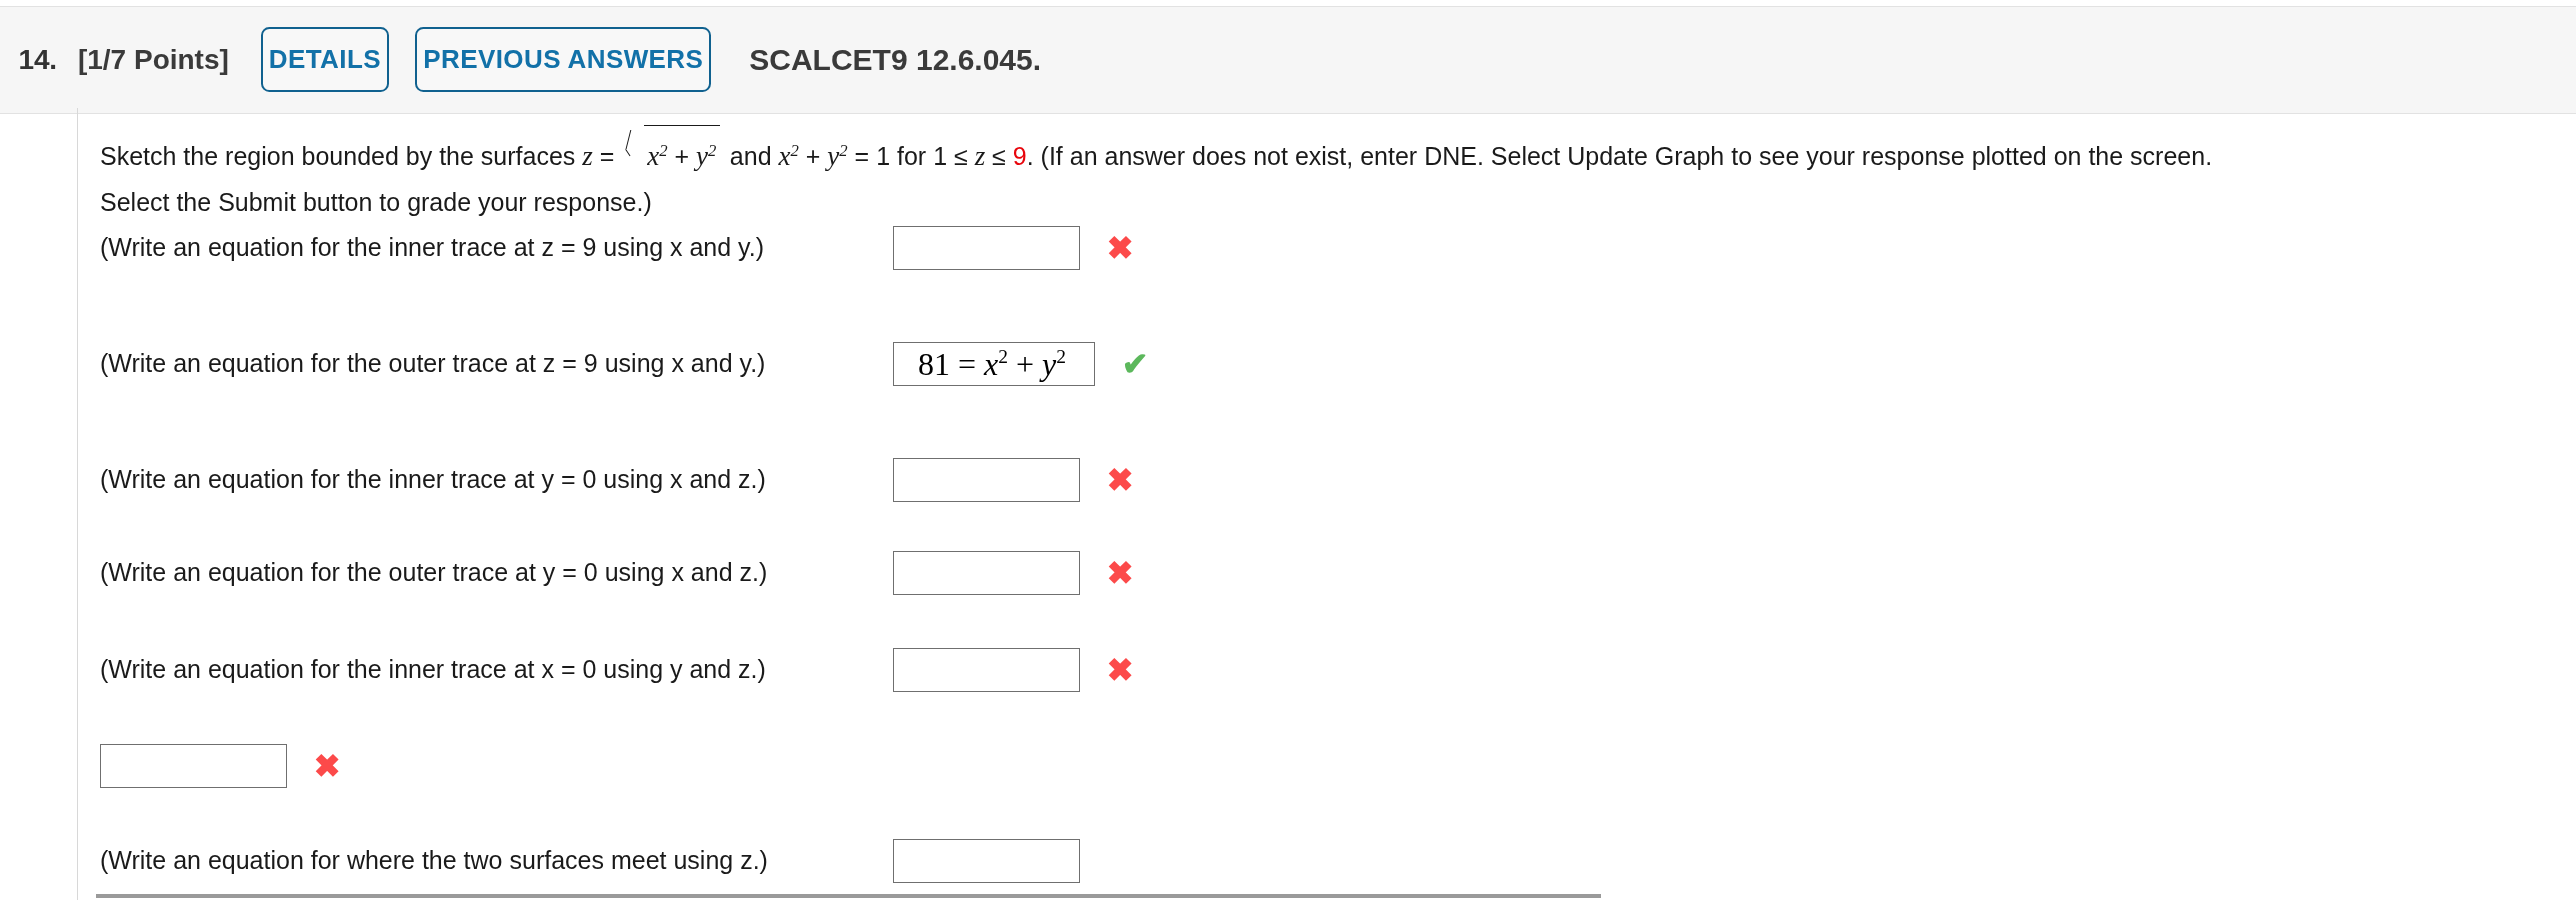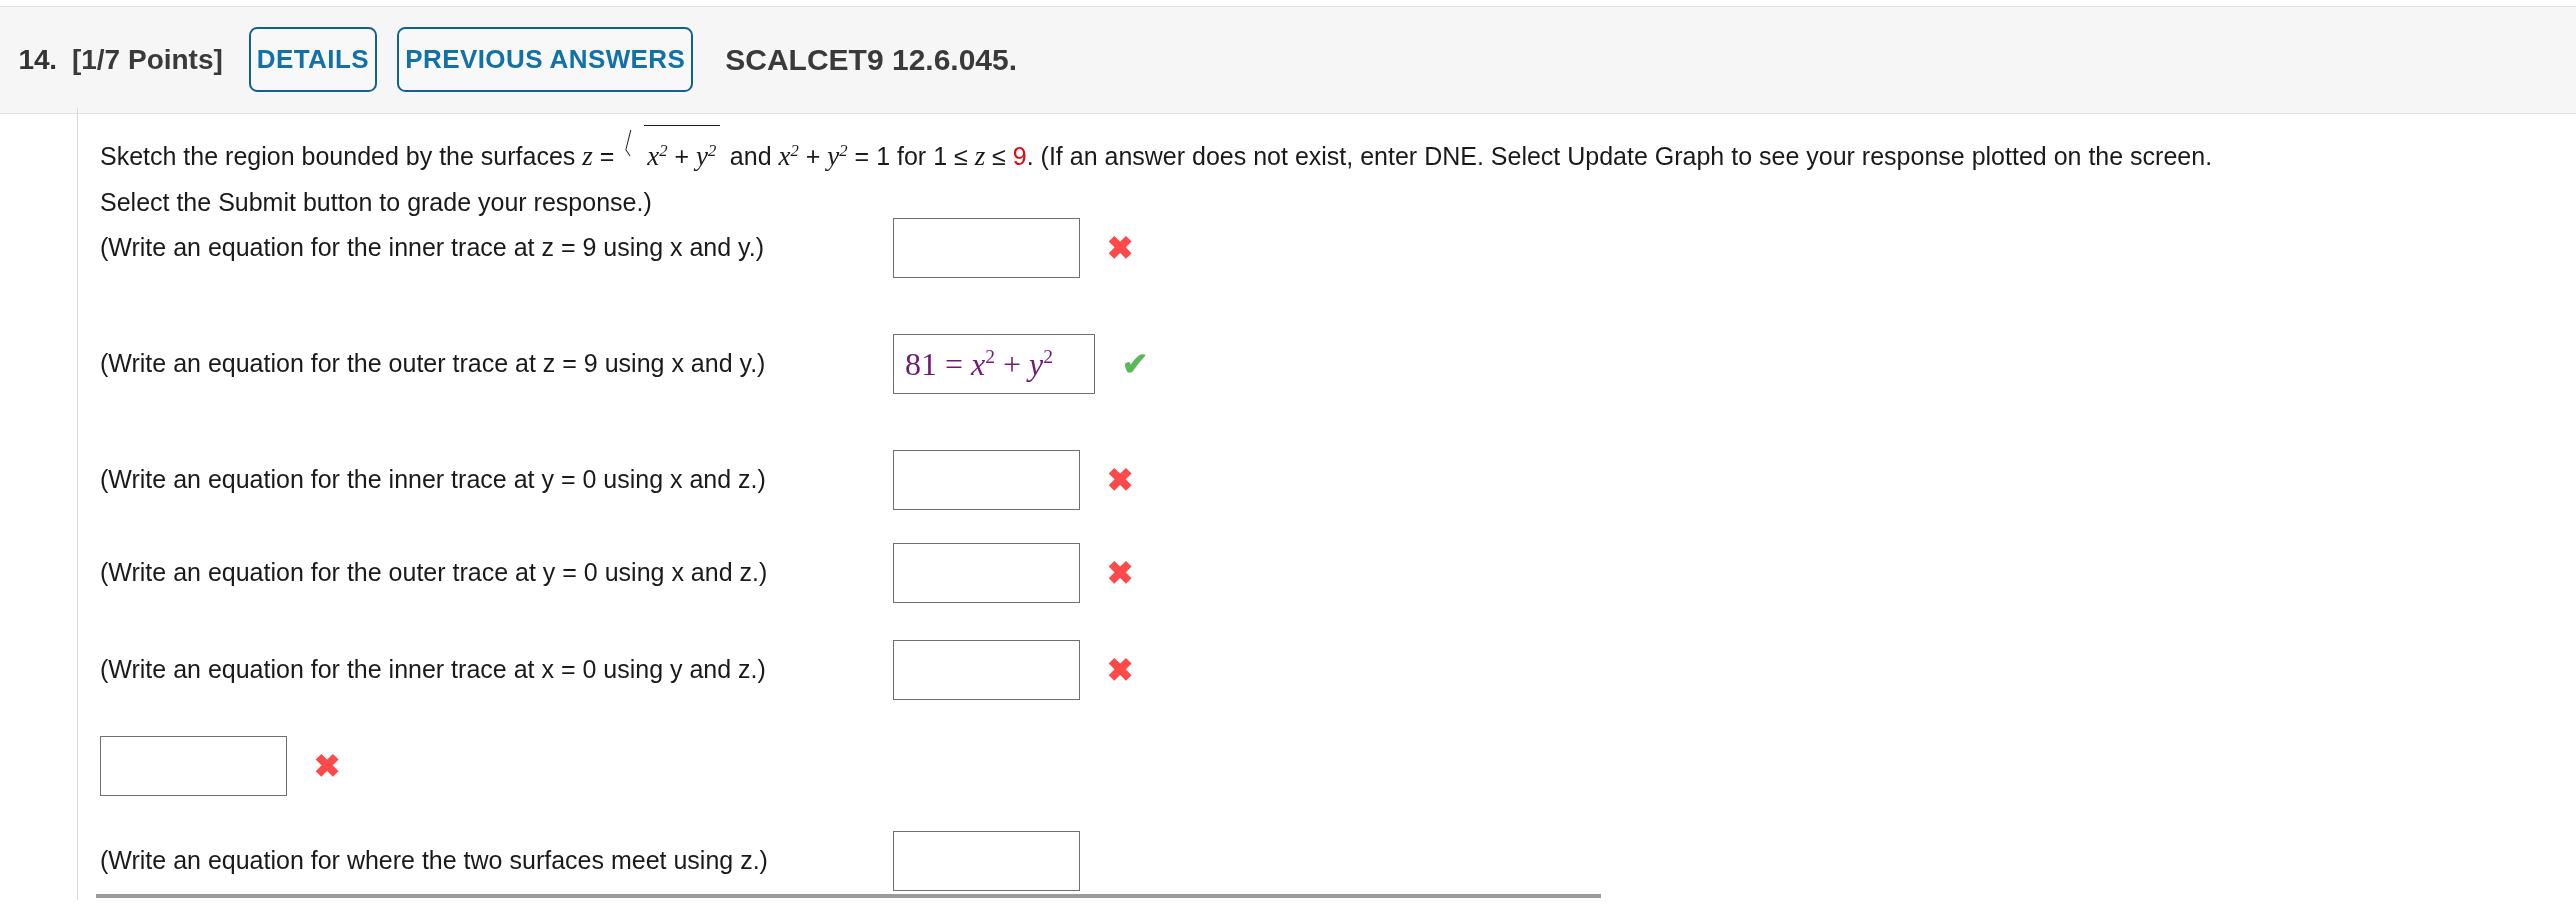--- a/index.html
+++ b/index.html
@@ -21,20 +21,21 @@
     left: 0;
     top: 5.6px;
     width: 2576px;
     height: 108px;
     background: #f6f6f6;
     border-top: 1.9px solid #e2e2e2;
     border-bottom: 1.9px solid #e2e2e2;
     box-sizing: border-box;
     display: flex;
     align-items: center;
+    gap: 6px;
   }
   .qnum {
     margin-left: 18.6px;
     font-size: 28px;
     font-weight: bold;
     color: #333333;
     letter-spacing: -0.2px;
     white-space: nowrap;
   }
   .qpoints {
@@ -144,31 +145,31 @@
     align-items: center;
   }
   .rowlabel {
     font-size: 25px;
     color: #1a1a1a;
     white-space: nowrap;
     width: 793px;
   }
   .answerbox {
     width: 187px;
-    height: 60px;
+    height: 44px;
     border: 1.9px solid #6f6f6f;
     background: #ffffff;
     box-sizing: border-box;
     cursor: text;
     display: flex;
     align-items: center;
-    padding-left: 11px;
+    padding-left: 24px;
     font-family: "Liberation Serif", serif;
     font-size: 32px;
-    color: #701a75;
+    color: #000000;
   }
   .answerbox.filled { width: 202px; }
   .mathans { white-space: nowrap; line-height: 1; }
   .mathans .mvar { font-style: italic; }
   .mathans sup { font-size: 19.5px; vertical-align: super; }
   .mark {
     width: 43px;
     margin-left: 18.6px;
     font-size: 32px;
     font-weight: bold;

